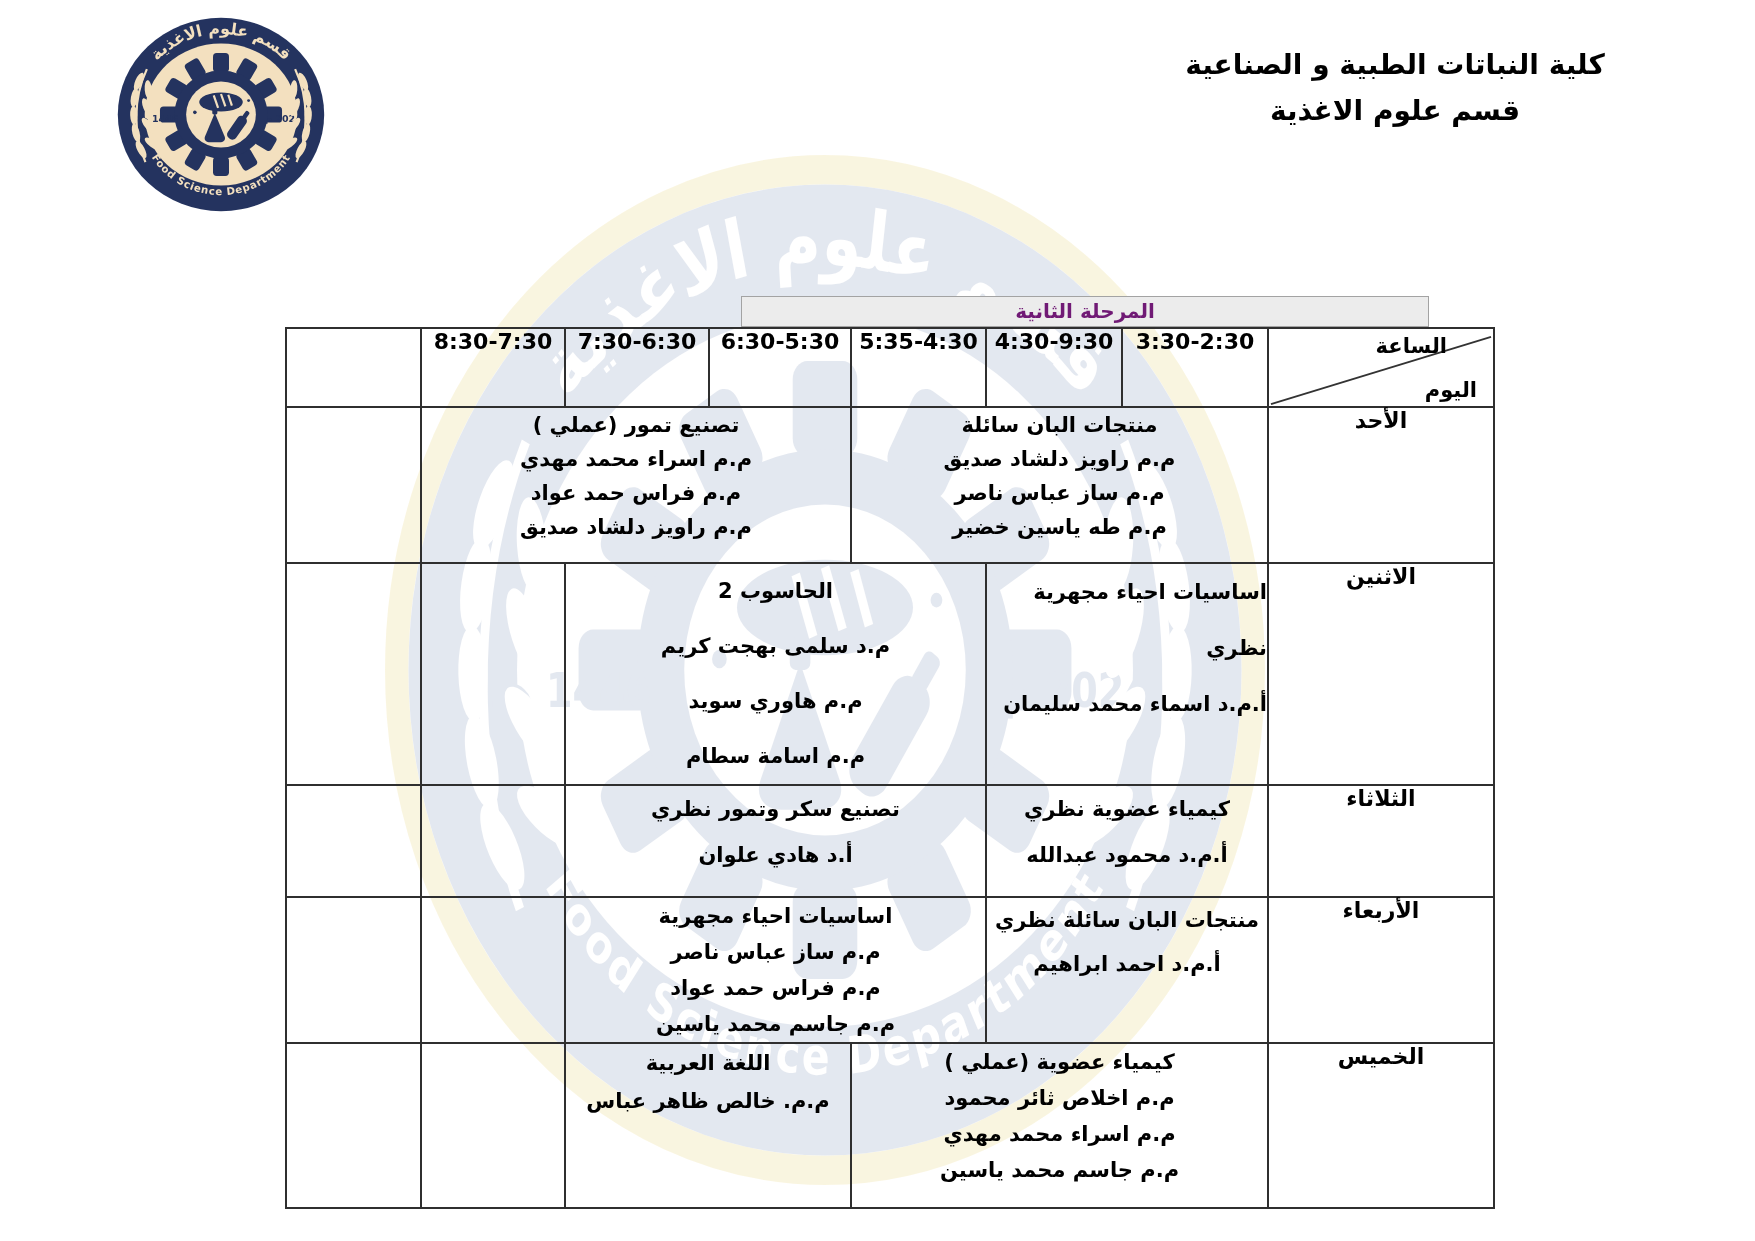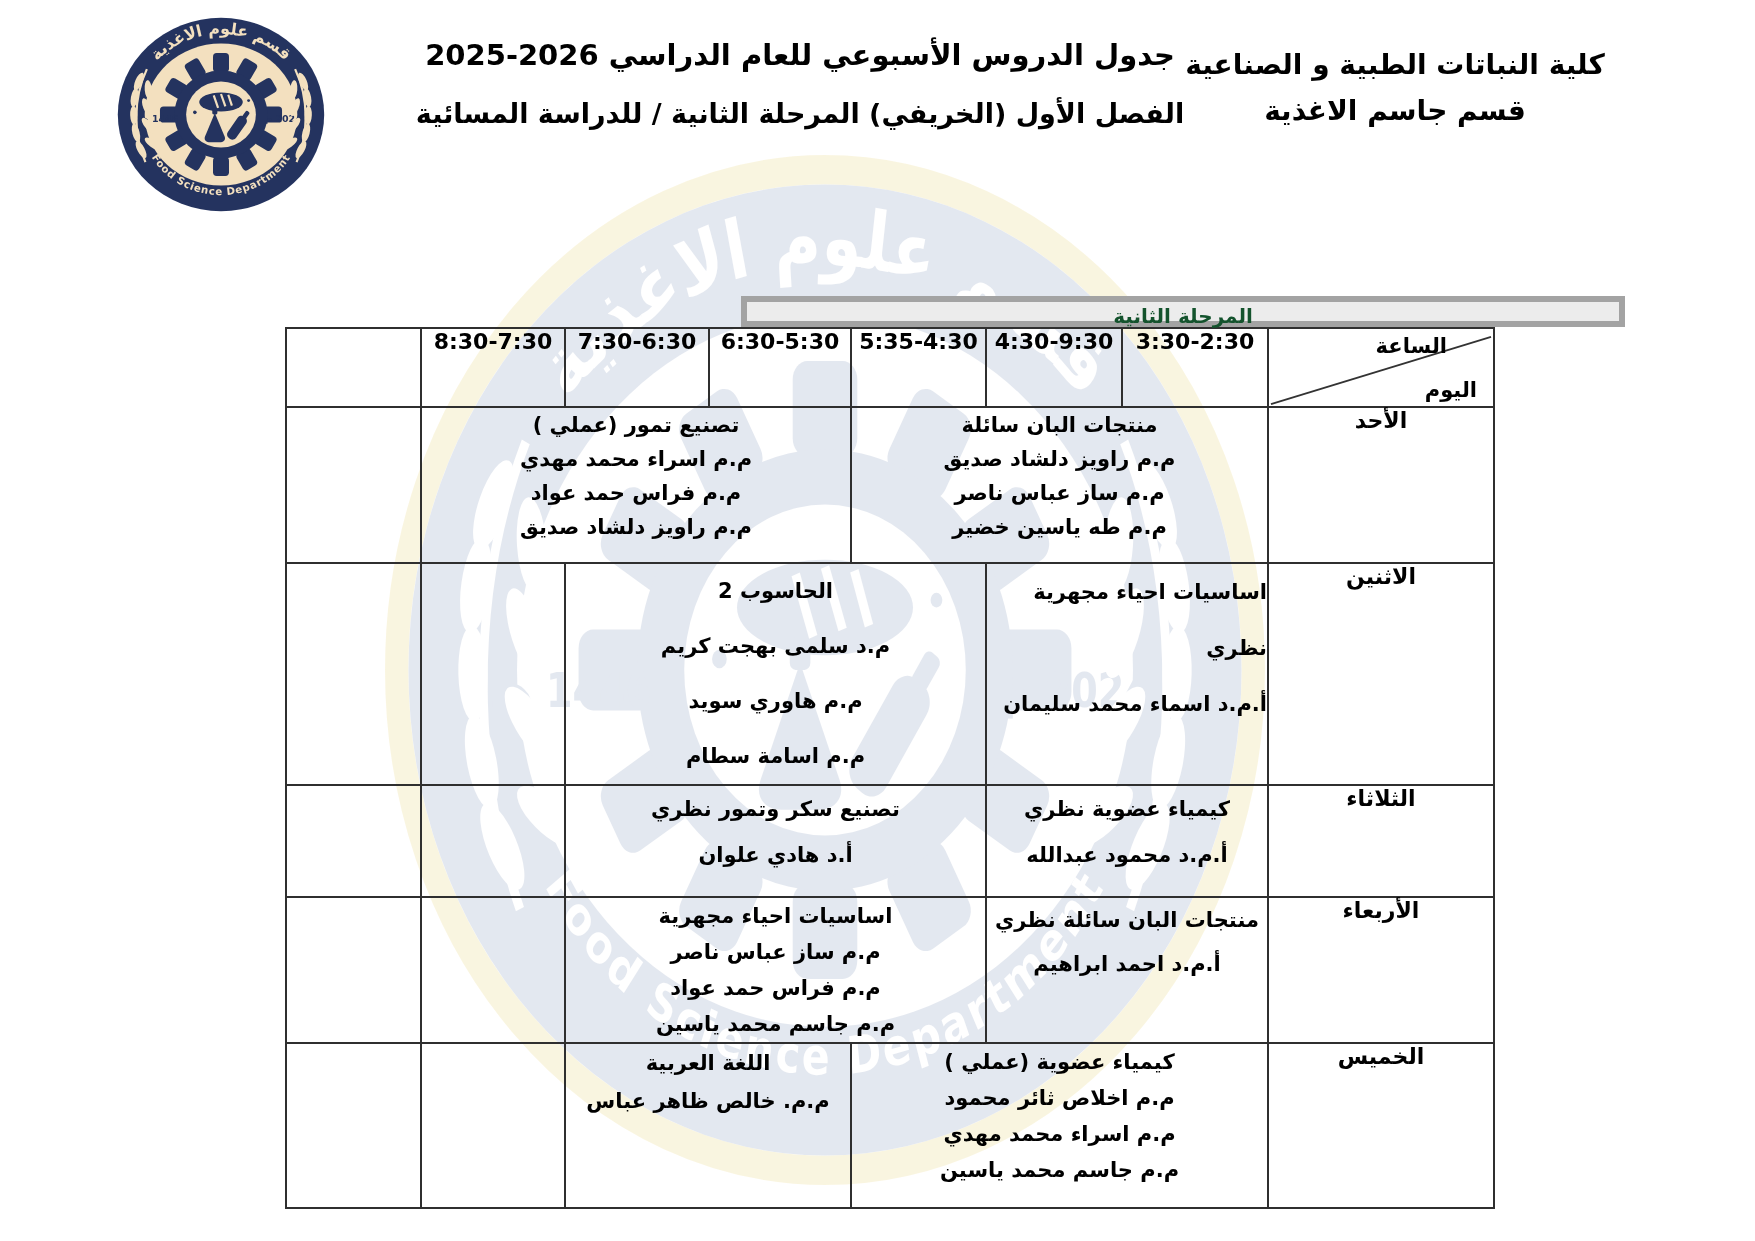--- a/index.html
+++ b/index.html
@@ -10,23 +10,23 @@
              font-weight:bold;font-size:28px;line-height:46px;color:#000;}
   .title-block{position:absolute;top:38px;left:360px;width:880px;text-align:center;color:#000;}
   .title-line{font-weight:bold;font-size:29px;}
   .subtitle-line{font-weight:bold;font-size:27px;margin-top:26px;}
   .logo-svg{position:absolute;top:12px;left:112px;width:218px;height:205px;
             --ring:#24335f;--face:#f3e0bf;--halo:transparent;}
   
   .watermark{position:absolute;top:155px;left:385px;width:880px;height:1030px;opacity:.5;z-index:1;
              --ring:#c9d2e2;--face:#ffffff;--halo:#f5ecc3;}
   
-  .stage-banner{position:absolute;top:296px;left:741px;width:884px;height:31px;z-index:3;
-                background:#ececec;border:6px solid #a3a3a3;box-sizing:border-box;
-                font-weight:bold;font-size:20px;text-align:center;line-height:29px;color:#14532d;}
+  .stage-banner{position:absolute;top:296px;left:741px;width:688px;height:31px;z-index:3;
+                background:#ececec;border:1px solid #a3a3a3;box-sizing:border-box;
+                font-weight:bold;font-size:20px;text-align:center;line-height:29px;color:#701a75;}
   
   .tbl-wrap{position:absolute;top:327px;left:285px;z-index:2;}
   table.sched{border-collapse:collapse;table-layout:fixed;width:1208px;direction:rtl;}
   table.sched td{border:2px solid #2f2f2f;padding:0;vertical-align:top;color:#000;
                  font-weight:bold;text-align:center;background:transparent;}
   td.gray{border-color:#9b9b9b;}
   tr.r-head{height:79px;}  tr.r-sun{height:156px;} tr.r-mon{height:178px;}
   tr.r-tue{height:112px;}  tr.r-wed{height:143px;} tr.r-thu{height:165px;}
   td.time{font-size:22px;vertical-align:middle;}
   td.day{font-size:22px;vertical-align:middle;}
@@ -121,27 +121,23 @@
   <svg class="watermark" viewBox="0 0 300 280" preserveAspectRatio="none">
     <use href="#dept-logo"></use>
   </svg>
 
   <svg class="logo-svg" viewBox="0 0 300 280" preserveAspectRatio="none">
     <use href="#dept-logo"></use>
   </svg>
 
   <div class="uni-block">
     <div>كلية النباتات الطبية و الصناعية</div>
-    <div>قسم جاسم الاغذية</div>
+    <div>قسم علوم الاغذية</div>
   </div>
 
-  <div class="title-block">
-    <div class="title-line">جدول الدروس الأسبوعي للعام الدراسي 2026-2025</div>
-    <div class="subtitle-line">الفصل الأول (الخريفي) المرحلة الثانية  / للدراسة المسائية</div>
-  </div>
 
   <div class="stage-banner">المرحلة الثانية</div>
 
   <div class="tbl-wrap">
     <table class="sched">
       <colgroup>
         <col style="width:226px">
           <col style="width:146px">
           <col style="width:136px">
           <col style="width:135px">

